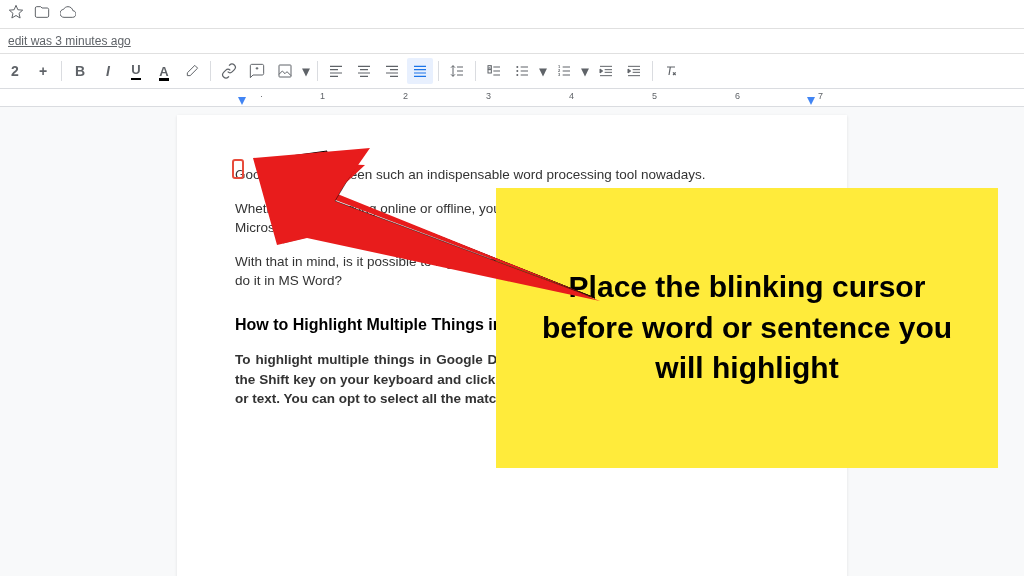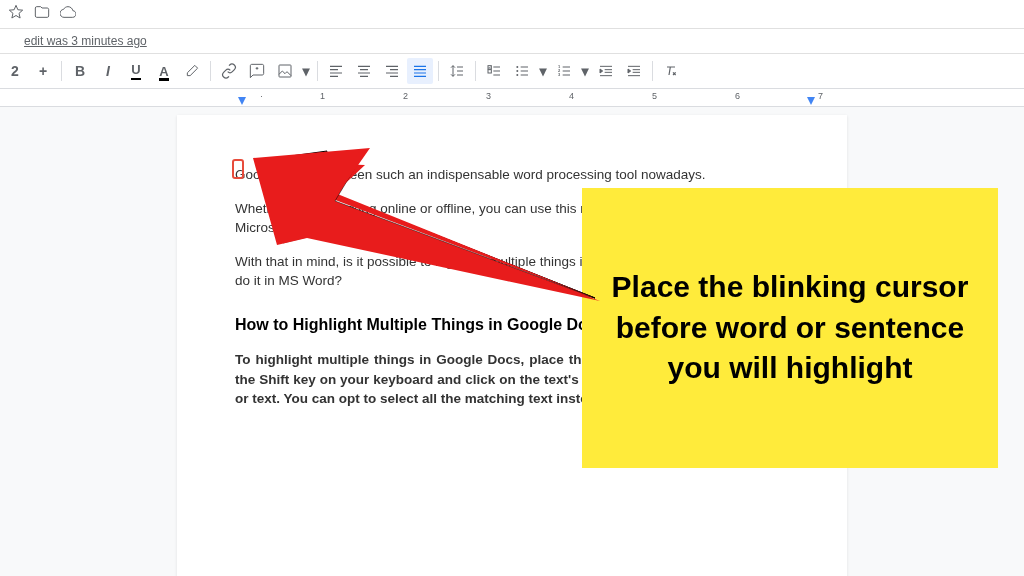--- a/index.html
+++ b/index.html
@@ -30,41 +30,41 @@
     .workspace { background: #f8f9fa; padding-top: 8px; display: flex; justify-content: center; height: calc(100% - 74px); overflow: hidden; }
     .page { background: #fff; width: 670px; padding: 50px 58px; box-shadow: 0 1px 3px rgba(0,0,0,0.1); position: relative; }
     .doc-text { font-size: 13.5px; color: #333; line-height: 1.45; }
     .doc-text p { margin-bottom: 14px; }
     .doc-text .bold-p { font-weight: bold; text-align: justify; }
     .doc-heading { font-size: 16px; font-weight: bold; color: #000; margin-top: 22px; margin-bottom: 14px; }
     .doc-heading2 { font-size: 15px; font-weight: bold; color: #000; margin-top: 18px; text-align: justify; letter-spacing: 0.5px; }
     
     .cursor-box { position: absolute; left: 55px; top: 44px; width: 12px; height: 20px; border: 2px solid #e74c3c; border-radius: 3px; }
     
-    .callout { position: absolute; right: 26px; top: 188px; width: 416px; height: 280px; background: #ffeb3b; padding: 28px 26px; display: flex; align-items: center; justify-content: center; text-align: center; font-size: 30px; font-weight: bold; color: #000; line-height: 1.35; z-index: 10; }
+    .callout { position: absolute; right: 26px; top: 188px; width: 502px; height: 280px; background: #ffeb3b; padding: 28px 26px; display: flex; align-items: center; justify-content: center; text-align: center; font-size: 30px; font-weight: bold; color: #000; line-height: 1.35; z-index: 10; }
     
     .arrow-container { position: absolute; left: 235px; top: 143px; z-index: 20; pointer-events: none; }
   </style>
 </head>
 <body>
 
 <div class="top-bar">
   <div class="top-icons">
     <span><svg viewBox="0 0 24 24">
           <path d="M12 17.27L18.18 21l-1.64-7.03L22 9.24l-7.19-.61L12 2 9.19 8.63 2 9.24l5.46 4.73L5.82 21z" fill="none" stroke="#5f6368" stroke-width="1.5"></path>
         </svg></span>
     <span><svg viewBox="0 0 24 24">
           <path d="M10 4H4c-1.1 0-2 .9-2 2v12c0 1.1.9 2 2 2h16c1.1 0 2-.9 2-2V8c0-1.1-.9-2-2-2h-8l-2-2z" fill="none" stroke="#5f6368" stroke-width="1.5"></path>
         </svg></span>
     <span><svg viewBox="0 0 24 24">
           <path d="M19.35 10.04C18.67 6.59 15.64 4 12 4 9.11 4 6.6 5.64 5.35 8.04 2.34 8.36 0 10.91 0 14c0 3.31 2.69 6 6 6h13c2.76 0 5-2.24 5-5 0-2.64-2.05-4.78-4.65-4.96z" fill="none" stroke="#5f6368" stroke-width="1.5"></path>
         </svg></span>
   </div>
 </div>
-<div style="padding: 2px 24px 4px; background:#fff; border-bottom:1px solid #e0e0e0;">
+<div style="padding: 2px 8px 4px; background:#fff; border-bottom:1px solid #e0e0e0;">
   <span class="edit-info">edit was 3 minutes ago</span>
 </div>
 
 <div class="toolbar">
   <div class="tool-btn">2</div>
   <div class="tool-btn">+</div>
   <div class="tool-sep"></div>
   <div class="tool-btn" style="font-weight:bold">B</div>
   <div class="tool-btn" style="font-style:italic">
       <span>I</span>

